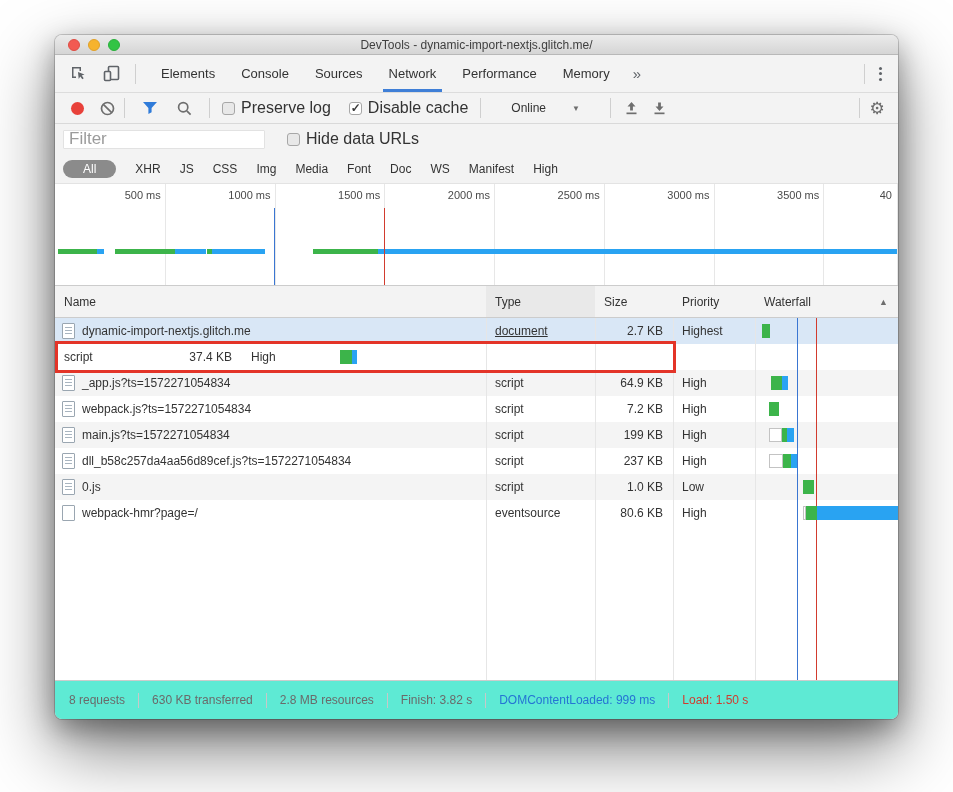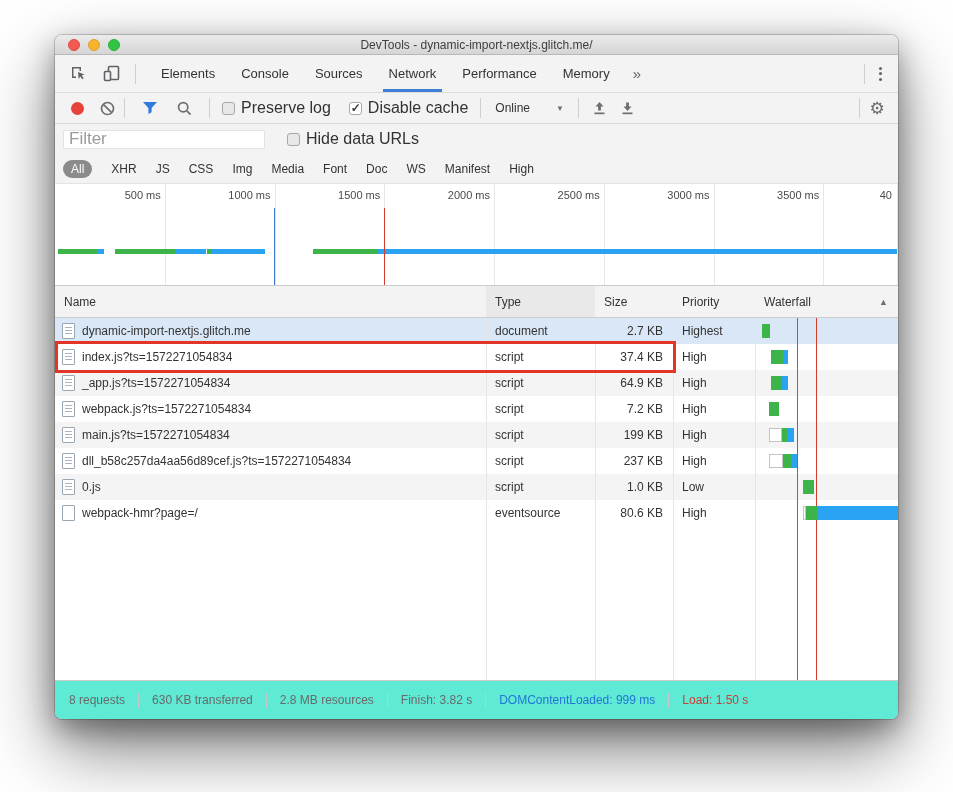--- a/index.html
+++ b/index.html
@@ -44,39 +44,39 @@
     background:#f3f3f3; border-bottom:1px solid #d9d9d9; padding:0 10px; gap:6px; }
   .rec-dot { width:13px; height:13px; border-radius:50%; background:#e8413a; margin:0 6px; }
   .checkbox { display:flex; align-items:center; gap:6px; font-size:16px; color:#333;
     margin:0 6px; white-space:nowrap; }
   .box { width:13px; height:13px; border:1px solid #a7a7a7; border-radius:3px;
     background:#e8e8e8; position:relative; }
   .box.checked { background:#fff; }
   .box.checked::after { content:"✓"; position:absolute; left:1px; top:-2px;
     font-size:12px; font-weight:bold; color:#3a3a3a; }
   .throttle { display:flex; align-items:center; gap:26px; font-size:12px; color:#333;
-    margin:0 8px; }
+    margin:0 24px; }
   .caret { font-size:8px; color:#6e6e6e; }
   .spacer { flex:1; }
   .gear { font-size:17px; color:#6b6b6b; line-height:1; }
 
   
   .filter-row { height:30px; flex:none; display:flex; align-items:center;
     background:#f3f3f3; padding:0 8px; }
   .filter-input { width:202px; height:19px; border:1px solid #e2e2e2; background:#fff;
     font-size:17px; padding:0 5px; color:#333; border-radius:1px; outline:none;
     font-family:"Liberation Sans",sans-serif; }
   .filter-input::placeholder { color:#9b9b9b; }
   .hide-data { margin-left:22px; }
 
   
   .pills-row { height:30px; flex:none; display:flex; align-items:center;
     background:#f3f3f3; border-bottom:1px solid #e3e3e3; padding:0 8px; gap:19px; }
   .pill { font-size:12px; color:#333; white-space:nowrap; }
-  .pill.active { background:#8b8b8b; color:#fff; border-radius:9px; padding:2px 8px; }
+  .pill.active { background:#8b8b8b; color:#fff; border-radius:9px; padding:2px 20px; }
 
   
   .overview { height:102px; flex:none; position:relative; background:#fff;
     border-bottom:1px solid #ccc; overflow:hidden; }
   .ov-grid { position:absolute; top:0; bottom:0; width:1px; background:#e7e7e7; }
   .ov-tick { position:absolute; top:5px; transform:translateX(-100%); padding-right:4px;
     font-size:11px; color:#4a4a4a; white-space:nowrap; }
   .ov-seg { position:absolute; top:65px; height:5px; }
   .ov-line { position:absolute; top:24px; bottom:0; width:1px; }
 
@@ -283,32 +283,28 @@
       <div class="hcell" style="width: 143px;">Waterfall<span class="sort-arrow">▲</span></div>
     </div>
 
   <div class="table-scroll">
     <div class="rows">
         <div class="row selected">
           <div class="cell name" style="width: 431px;">
             <span class="file-icon doc"></span>
             <span>dynamic-import-nextjs.glitch.me</span>
           </div>
-          <div class="cell type" style="width: 109px;">document</div>
+          <div class="cell type" style="width: 109px; text-decoration: underline;">document</div>
           <div class="cell size" style="width: 78px;">2.7 KB</div>
           <div class="cell priority" style="width: 82px;">Highest</div>
           <div class="cell waterfall" style="width: 143px;">
             <div class="wf-bar" style="left: 7.04px; width: 7.98px; background: rgb(60, 180, 74); z-index: 4;"></div>
           </div>
         </div>
         <div class="row">
-          <div class="cell name" style="width: 431px;">
-            <span class="file-icon doc"></span>
-            <span>index.js?ts=1572271054834</span>
-          </div>
           <div class="cell type" style="width: 109px;">script</div>
           <div class="cell size" style="width: 78px;">37.4 KB</div>
           <div class="cell priority" style="width: 82px;">High</div>
           <div class="cell waterfall" style="width: 143px;">
             <div class="wf-bar" style="left: 15.97px; width: 11.97px; background: rgb(60, 180, 74); z-index: 4;"></div>
             <div class="wf-bar" style="left: 27.94px; width: 5.13px; background: rgb(41, 163, 242); z-index: 4;"></div>
           </div>
         </div>
         <div class="row stripe">
           <div class="cell name" style="width: 431px;">

